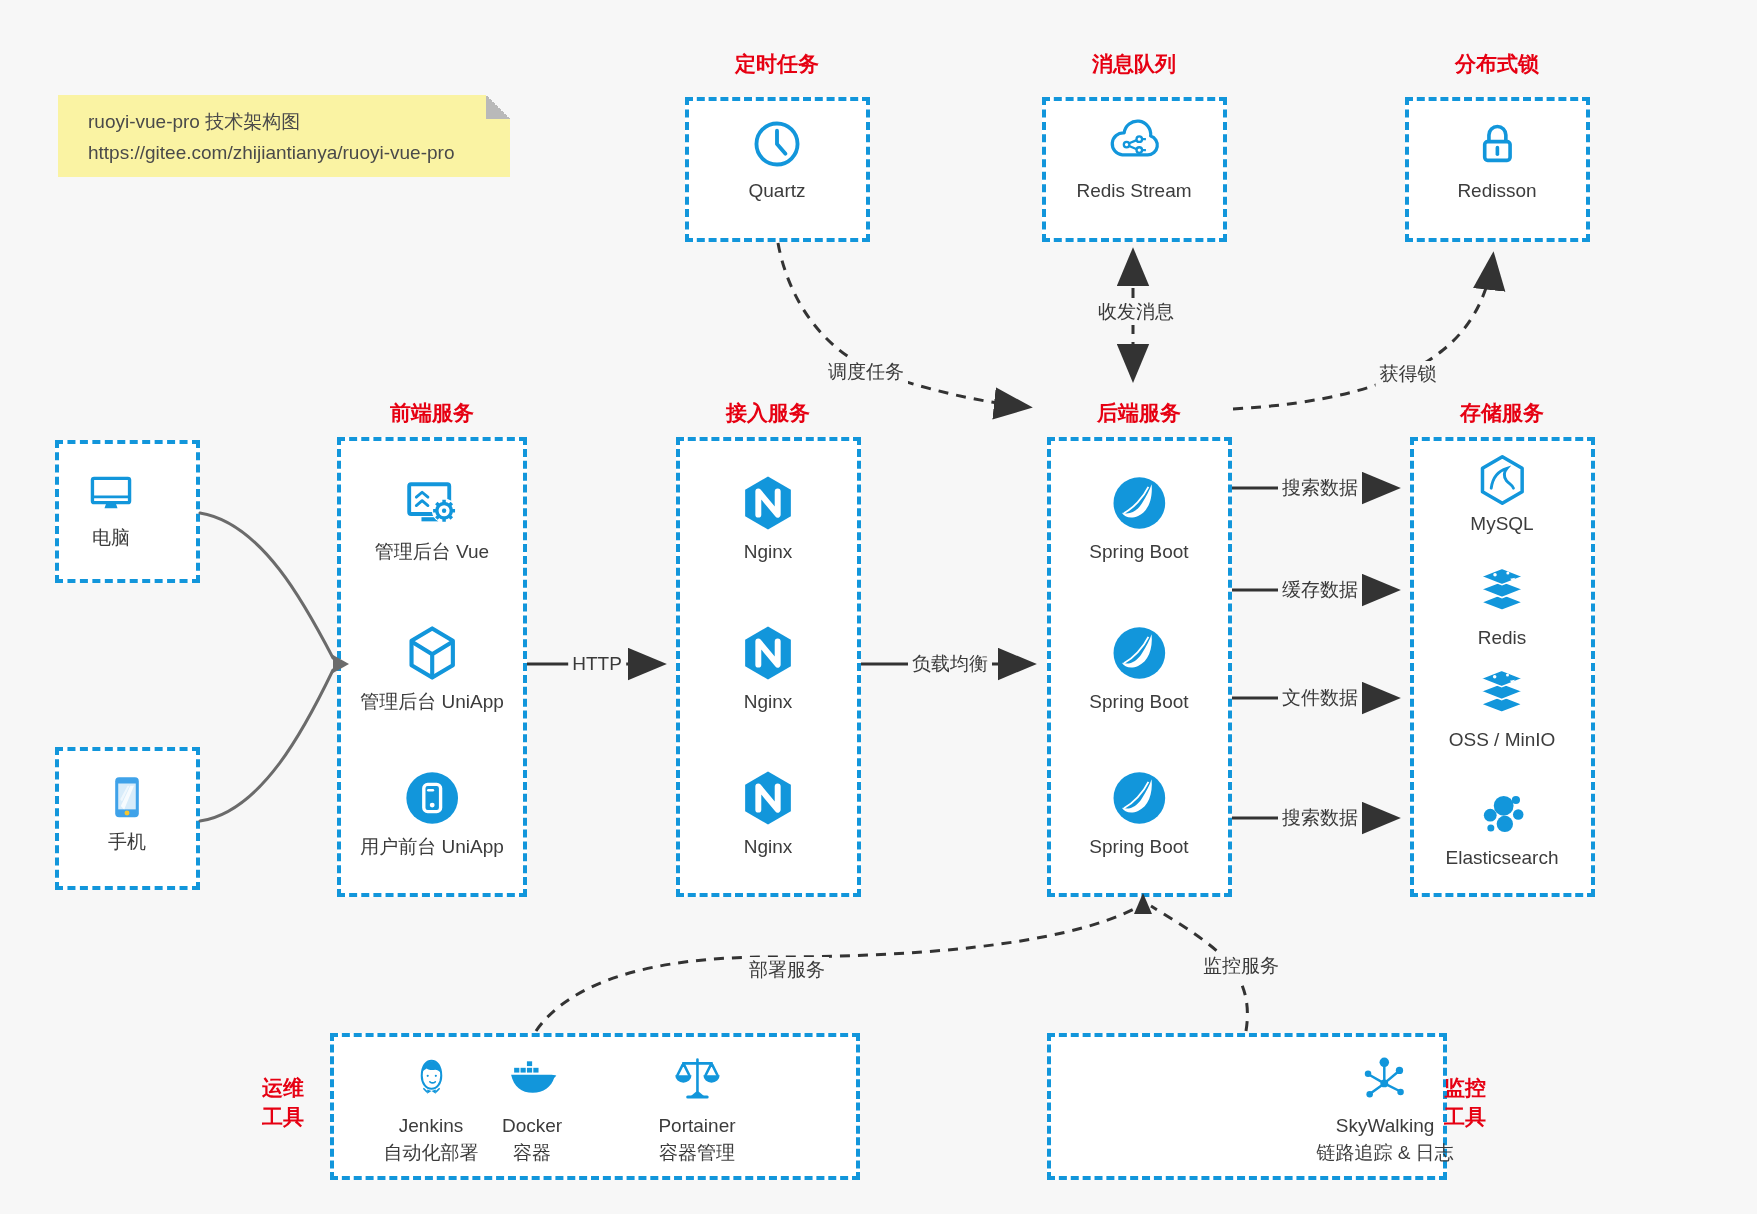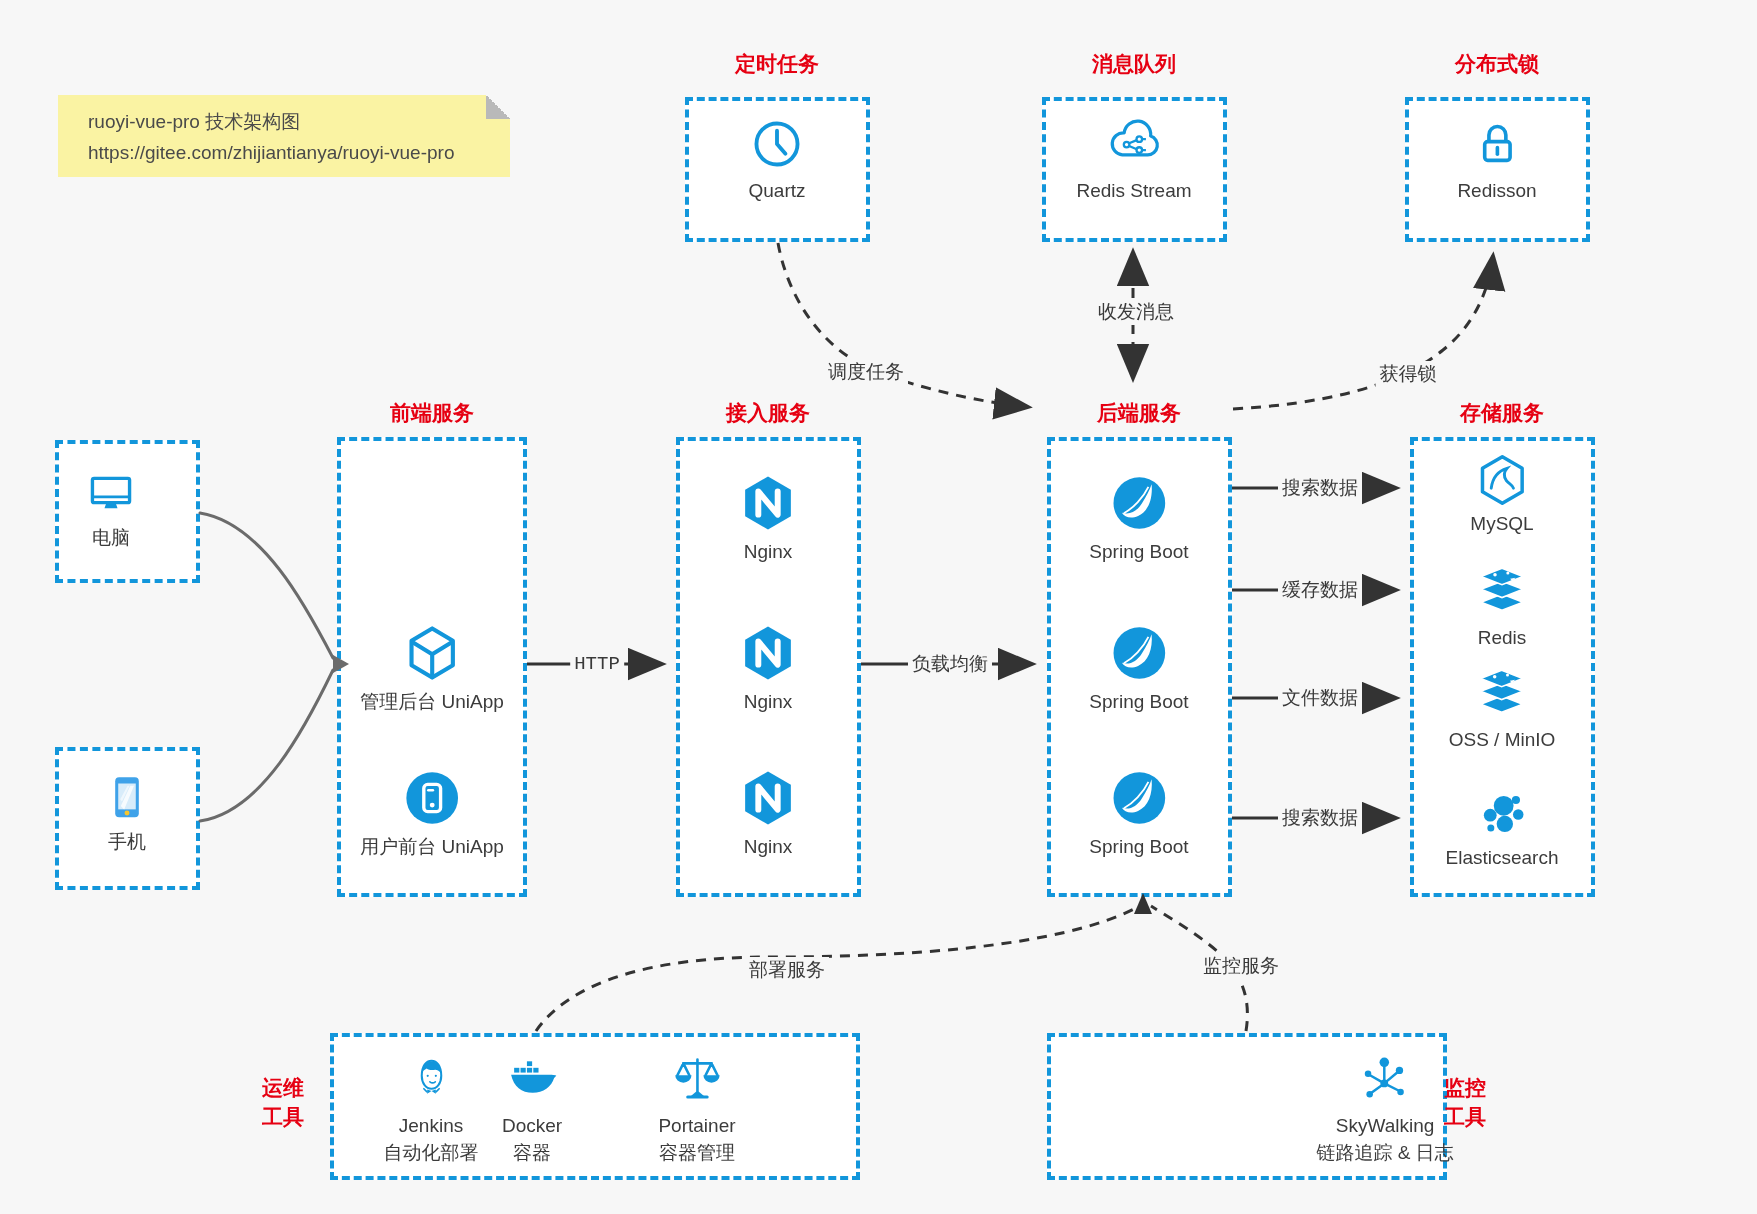--- a/index.html
+++ b/index.html
@@ -12,21 +12,21 @@
   .item .lbl{margin-top:7px;font-size:19px;color:#3c3c3c;white-space:nowrap;line-height:22px;}
   .item .desc{margin-top:4px;font-size:19px;color:#3c3c3c;white-space:nowrap;line-height:24px;}
   .ic{width:62px;height:62px;display:block;}
   .ic-t{width:58px;height:58px;display:block;}
   .ic-c{width:54px;height:54px;display:block;}
   .ic-s{width:56px;height:56px;display:block;}
   .ic-b{width:52px;height:52px;display:block;}
 
   #edges{position:absolute;left:0;top:0;z-index:3;pointer-events:none;}
   .elabel{position:absolute;transform:translate(-50%,-50%);font-size:19px;color:#3a3a3a;
-          background:#f7f7f7;padding:0 4px;white-space:nowrap;z-index:4;font-family:Liberation Mono, monospace;}
+          background:#f7f7f7;padding:0 4px;white-space:nowrap;z-index:4;}
 
   .note{position:absolute;left:58px;top:95px;width:452px;height:82px;background:#FAF3A3;z-index:2;}
   .note .ntext{padding:11px 0 0 30px;font-size:19px;line-height:31px;color:#4a4a4a;}
   .note .fold{position:absolute;top:0;right:0;width:24px;height:24px;
               background:linear-gradient(225deg,#f7f7f7 0 50%,#b9b9b9 50% 100%);}
 </style>
 </head>
 <body>
 
 <div id="canvas">
@@ -90,20 +90,34 @@
       <rect x="16.2" y="12" width="15.6" height="23" fill="#D8ECFA"></rect>
       <path d="M18.5 32 L27 14 h3.2 L21.5 35 z" fill="#ffffff" opacity="0.8"></path>
       <path d="M18 26 l6.5-12 h1.8 L19.5 28 z" fill="#ffffff" opacity="0.6"></path>
       <circle cx="24" cy="38.3" r="2.2" fill="#F6C52E"></circle>
     </svg>
     <div class="lbl">手机</div>
   </div>
 
   <div class="rtitle" style="left:432px;top:398px">前端服务</div>
   <div class="gbox" style="left:337px;top:437px;width:190px;height:460px"></div>
+  <div class="item" style="left:432px;top:472px">
+    <svg class="ic" viewBox="0 0 48 48">
+      <rect x="6.5" y="9.5" width="31" height="23" rx="1.5" fill="none" stroke="#1296db" stroke-width="3"></rect>
+      <path d="M12 19.5 l4.5-3.8 4.5 3.8 M12 26 l4.5-3.8 4.5 3.8" fill="none" stroke="#1296db" stroke-width="2.2" stroke-linecap="round" stroke-linejoin="round"></path>
+      <rect x="16" y="35" width="13" height="3.2" fill="#1296db"></rect>
+      <circle cx="33.5" cy="30" r="9.4" fill="#ffffff"></circle>
+      <circle cx="33.5" cy="30" r="5.6" fill="#ffffff" stroke="#1296db" stroke-width="2.7"></circle>
+      <g stroke="#1296db" stroke-width="2.7">
+        <path d="M33.5 21.5 v3 M33.5 35.5 v3 M25 30 h3 M39 30 h3 M27.5 24 l2.1 2.1 M37.4 33.9 l2.1 2.1 M39.5 24 l-2.1 2.1 M29.6 33.9 l-2.1 2.1"></path>
+      </g>
+      <circle cx="33.5" cy="30" r="1.7" fill="#1296db"></circle>
+    </svg>
+    <div class="lbl">管理后台 Vue</div>
+  </div>
   <div class="item" style="left:432px;top:767px">
     <svg class="ic" viewBox="0 0 48 48">
       <circle cx="24" cy="24" r="20" fill="#1296db"></circle>
       <rect x="17.5" y="13.5" width="13" height="21" rx="3" fill="none" stroke="#ffffff" stroke-width="2.6"></rect>
       <path d="M21 18 h3.5" stroke="#ffffff" stroke-width="2" stroke-linecap="round"></path>
       <circle cx="24" cy="29.5" r="1.9" fill="#ffffff"></circle>
     </svg>
     <div class="lbl">用户前台 UniApp</div>
   </div>
   <div class="item" style="left:432px;top:622px">

